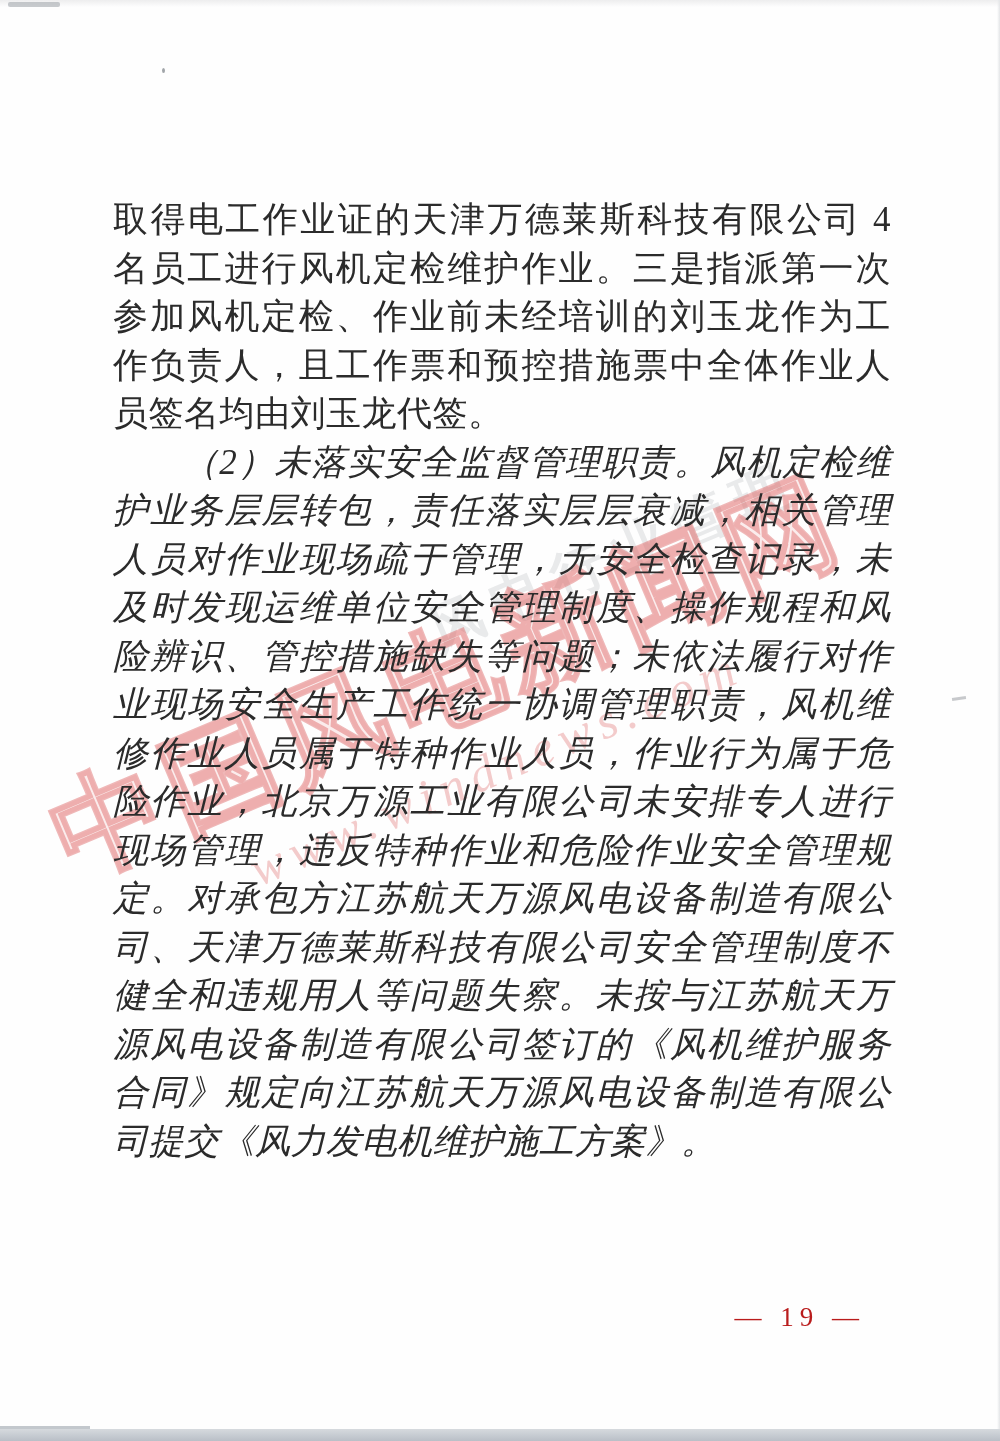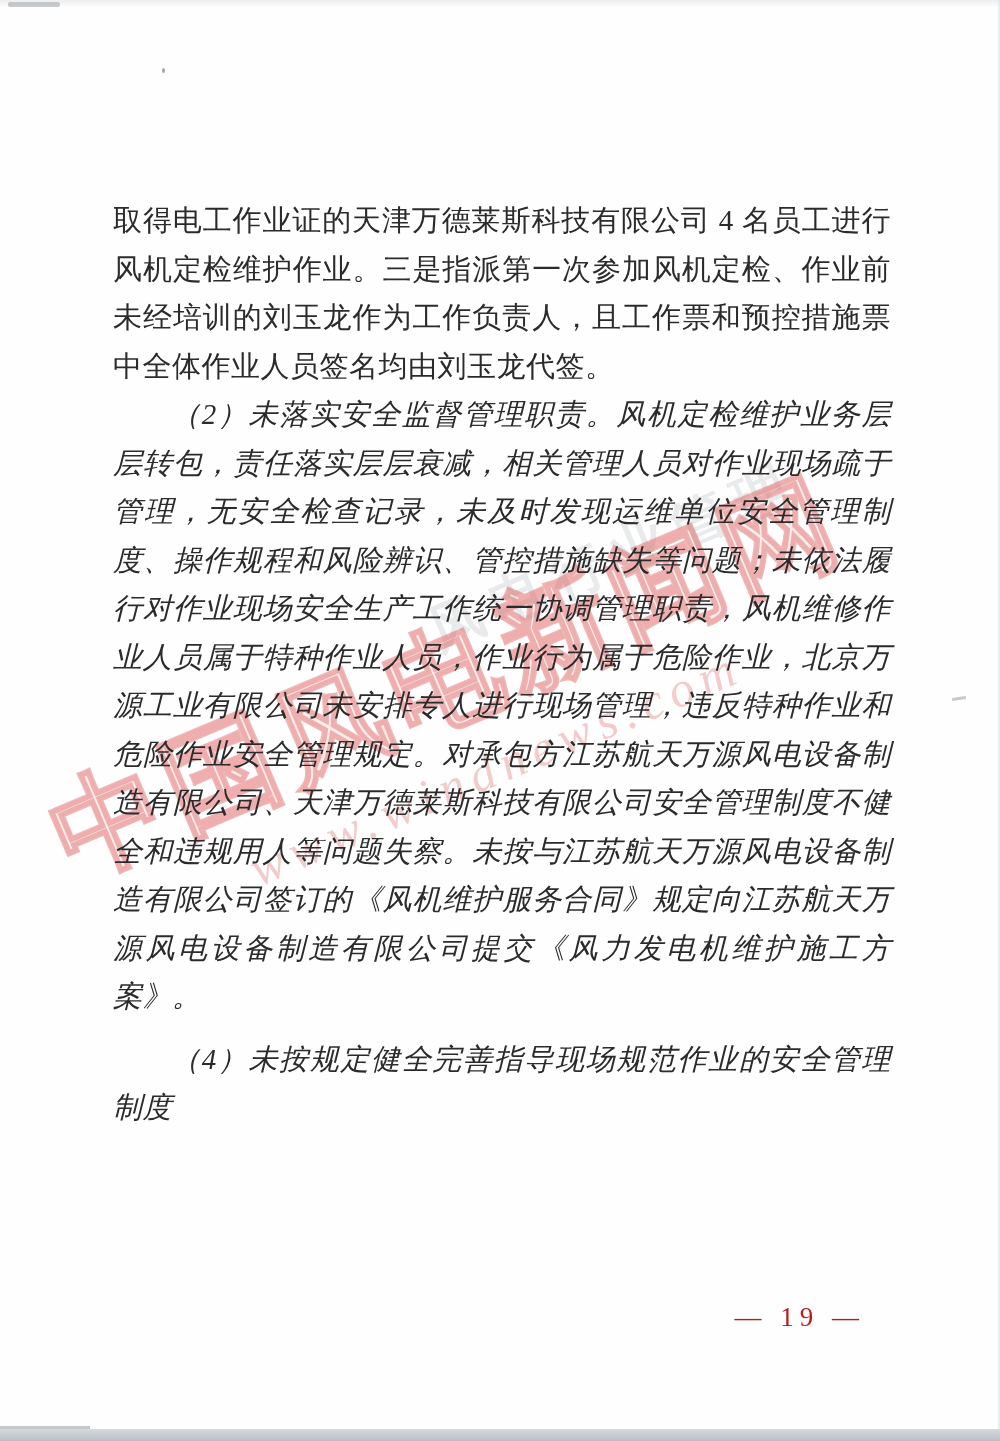--- a/index.html
+++ b/index.html
@@ -70,21 +70,21 @@
     font-size: 54px; letter-spacing: 12px; white-space: nowrap;
     color: rgba(125, 128, 138, 0.16);
     font-weight: bold;
     pointer-events: none;
   }
 
   
   .content {
     position: absolute; left: 113px; top: 196px; width: 778px;
     color: #2b2b2b;
-    font-size: 29px;
+    font-size: 35px;
     line-height: 48.5px;
     text-align: justify;
     text-justify: inter-ideograph;
     letter-spacing: 0.5px;
   }
   .content p { margin: 0; }
   .content p.indent { text-indent: 2em; font-style: italic; }
   .content p.gap-before { margin-top: 14px; }
 
   .page-number {
@@ -106,21 +106,20 @@
   <div class="scan-dash-right"></div>
   <div class="scan-edge-right"></div>
 
   <div class="wm-gray">风电行业管理</div>
   <div class="wm-main">中国风电新闻网</div>
   <div class="wm-url">www.windnews.com</div>
 
   <div class="content">
     <p>取得电工作业证的天津万德莱斯科技有限公司 4 名员工进行风机定检维护作业。三是指派第一次参加风机定检、作业前未经培训的刘玉龙作为工作负责人，且工作票和预控措施票中全体作业人员签名均由刘玉龙代签。</p>
     <p class="indent">（2）未落实安全监督管理职责。风机定检维护业务层层转包，责任落实层层衰减，相关管理人员对作业现场疏于管理，无安全检查记录，未及时发现运维单位安全管理制度、操作规程和风险辨识、管控措施缺失等问题；未依法履行对作业现场安全生产工作统一协调管理职责，风机维修作业人员属于特种作业人员，作业行为属于危险作业，北京万源工业有限公司未安排专人进行现场管理，违反特种作业和危险作业安全管理规定。对承包方江苏航天万源风电设备制造有限公司、天津万德莱斯科技有限公司安全管理制度不健全和违规用人等问题失察。未按与江苏航天万源风电设备制造有限公司签订的《风机维护服务合同》规定向江苏航天万源风电设备制造有限公司提交《风力发电机维护施工方案》。</p>
-    <p class="indent gap-before">（4）未按规定健全完善指导现场规范作业的安全管理制度</p>
   </div>
 
   <div class="page-number">— 19 —</div>
 
   <div class="scan-corner-bottomleft"></div>
   <div class="scan-edge-bottom"></div>
 
 </div>
 
 </body></html>

